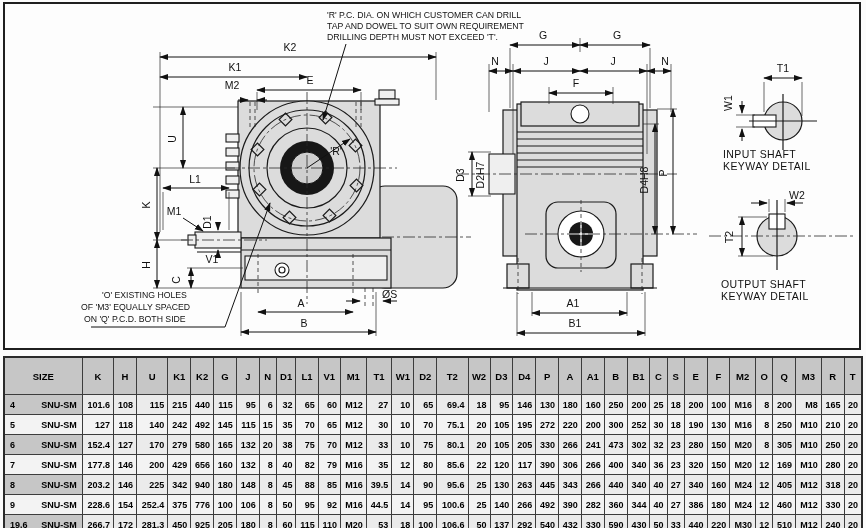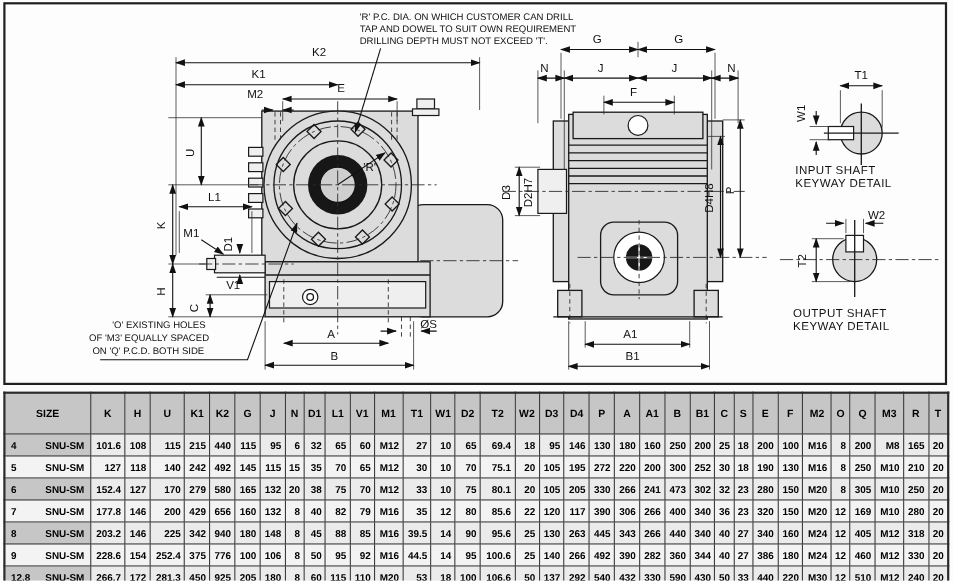--- a/index.html
+++ b/index.html
@@ -576,21 +576,21 @@
             <td>M24</td>
             <td>12</td>
             <td>460</td>
             <td>M12</td>
             <td>330</td>
             <td>20</td>
           </tr>
           <tr>
             <td class="size-cell">
               <div class="sz">
-                <span>12.8</span>
+                <span>19.6</span>
                 <span>SNU-SM</span>
               </div>
             </td>
             <td>266.7</td>
             <td>172</td>
             <td>281.3</td>
             <td>450</td>
             <td>925</td>
             <td>205</td>
             <td>180</td>

